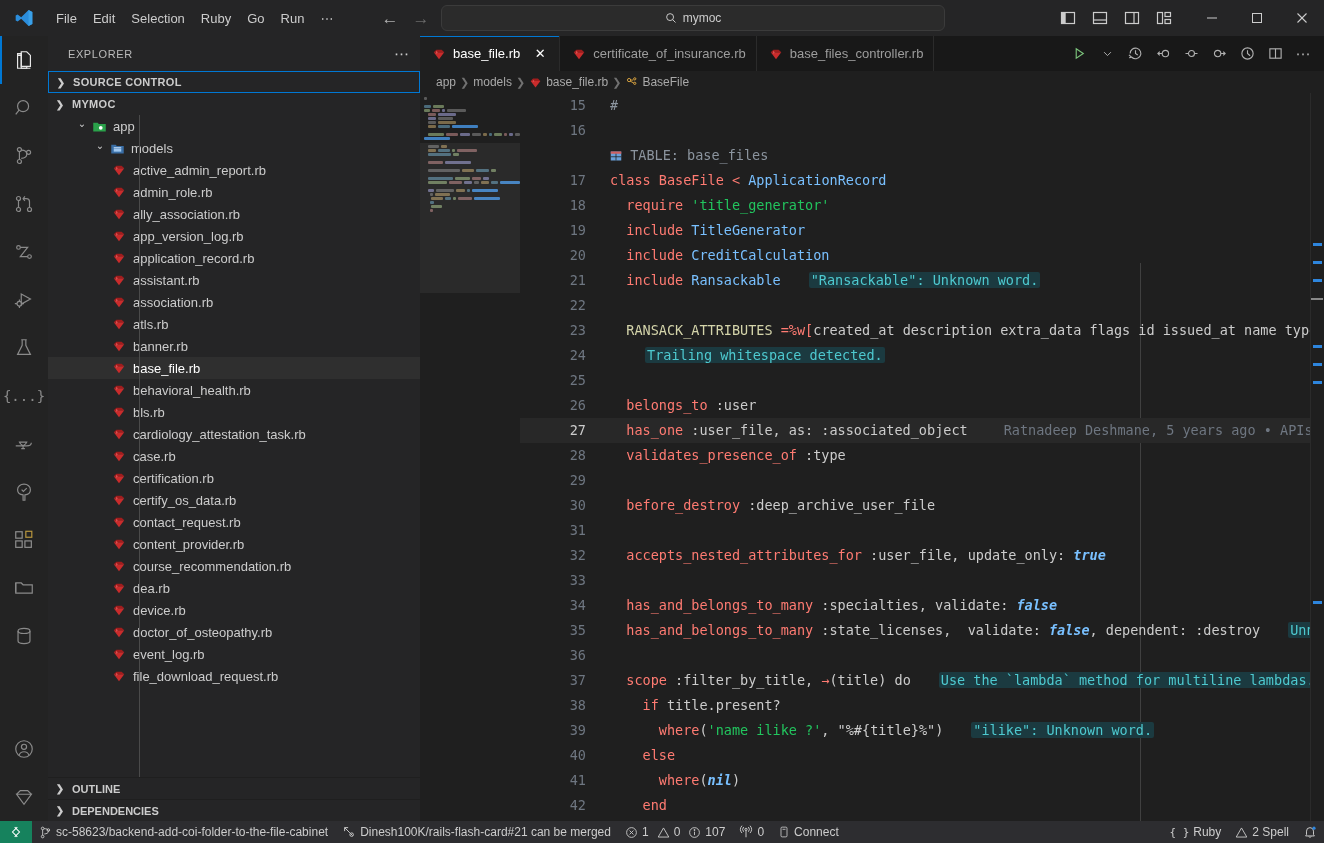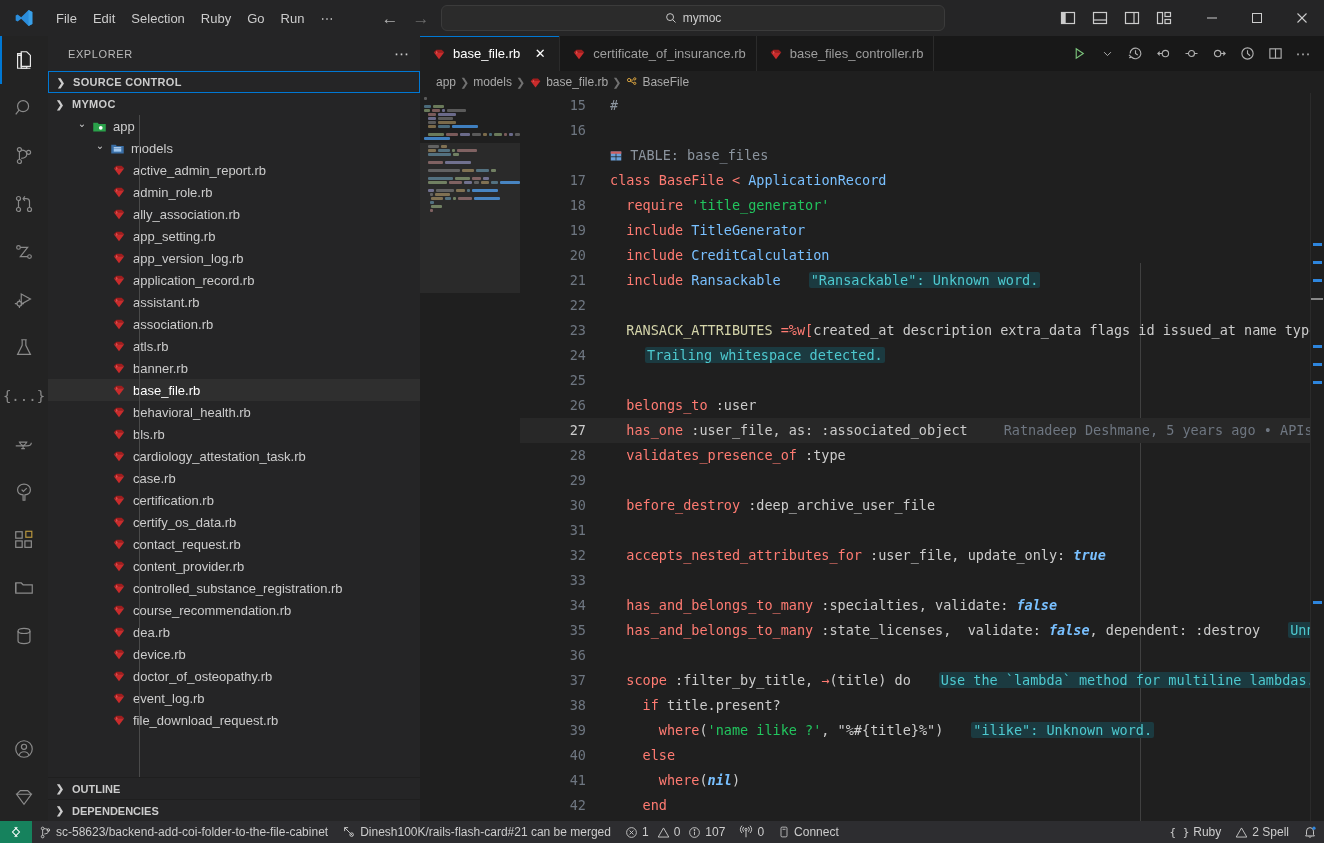--- a/index.html
+++ b/index.html
@@ -454,31 +454,20 @@
             </div>
             <div class="trow">
               <span class="ind" style="width: 62px;"></span>
               <span class="fileicon">
                 <svg width="14" height="14" viewBox="0 0 24 24">
                   <path d="M3 9h18l-9 12z" fill="#c92c2c"></path>
                   <path d="M3 9l4.5-4.5h9L21 9z" fill="#a11d1d"></path>
                   <path d="M7 6.5 10 9l-3 3z" fill="#e05252"></path>
                 </svg>
               </span>
-              <span>app_setting.rb</span>
-            </div>
-            <div class="trow">
-              <span class="ind" style="width: 62px;"></span>
-              <span class="fileicon">
-                <svg width="14" height="14" viewBox="0 0 24 24">
-                  <path d="M3 9h18l-9 12z" fill="#c92c2c"></path>
-                  <path d="M3 9l4.5-4.5h9L21 9z" fill="#a11d1d"></path>
-                  <path d="M7 6.5 10 9l-3 3z" fill="#e05252"></path>
-                </svg>
-              </span>
               <span>app_version_log.rb</span>
             </div>
             <div class="trow">
               <span class="ind" style="width: 62px;"></span>
               <span class="fileicon">
                 <svg width="14" height="14" viewBox="0 0 24 24">
                   <path d="M3 9h18l-9 12z" fill="#c92c2c"></path>
                   <path d="M3 9l4.5-4.5h9L21 9z" fill="#a11d1d"></path>
                   <path d="M7 6.5 10 9l-3 3z" fill="#e05252"></path>
                 </svg>
@@ -620,31 +609,20 @@
             <div class="trow">
               <span class="ind" style="width: 62px;"></span>
               <span class="fileicon">
                 <svg width="14" height="14" viewBox="0 0 24 24">
                   <path d="M3 9h18l-9 12z" fill="#c92c2c"></path>
                   <path d="M3 9l4.5-4.5h9L21 9z" fill="#a11d1d"></path>
                   <path d="M7 6.5 10 9l-3 3z" fill="#e05252"></path>
                 </svg>
               </span>
               <span>content_provider.rb</span>
-            </div>
-            <div class="trow">
-              <span class="ind" style="width: 62px;"></span>
-              <span class="fileicon">
-                <svg width="14" height="14" viewBox="0 0 24 24">
-                  <path d="M3 9h18l-9 12z" fill="#c92c2c"></path>
-                  <path d="M3 9l4.5-4.5h9L21 9z" fill="#a11d1d"></path>
-                  <path d="M7 6.5 10 9l-3 3z" fill="#e05252"></path>
-                </svg>
-              </span>
-              <span>controlled_substance_registration.rb</span>
             </div>
             <div class="trow">
               <span class="ind" style="width: 62px;"></span>
               <span class="fileicon">
                 <svg width="14" height="14" viewBox="0 0 24 24">
                   <path d="M3 9h18l-9 12z" fill="#c92c2c"></path>
                   <path d="M3 9l4.5-4.5h9L21 9z" fill="#a11d1d"></path>
                   <path d="M7 6.5 10 9l-3 3z" fill="#e05252"></path>
                 </svg>
               </span>

